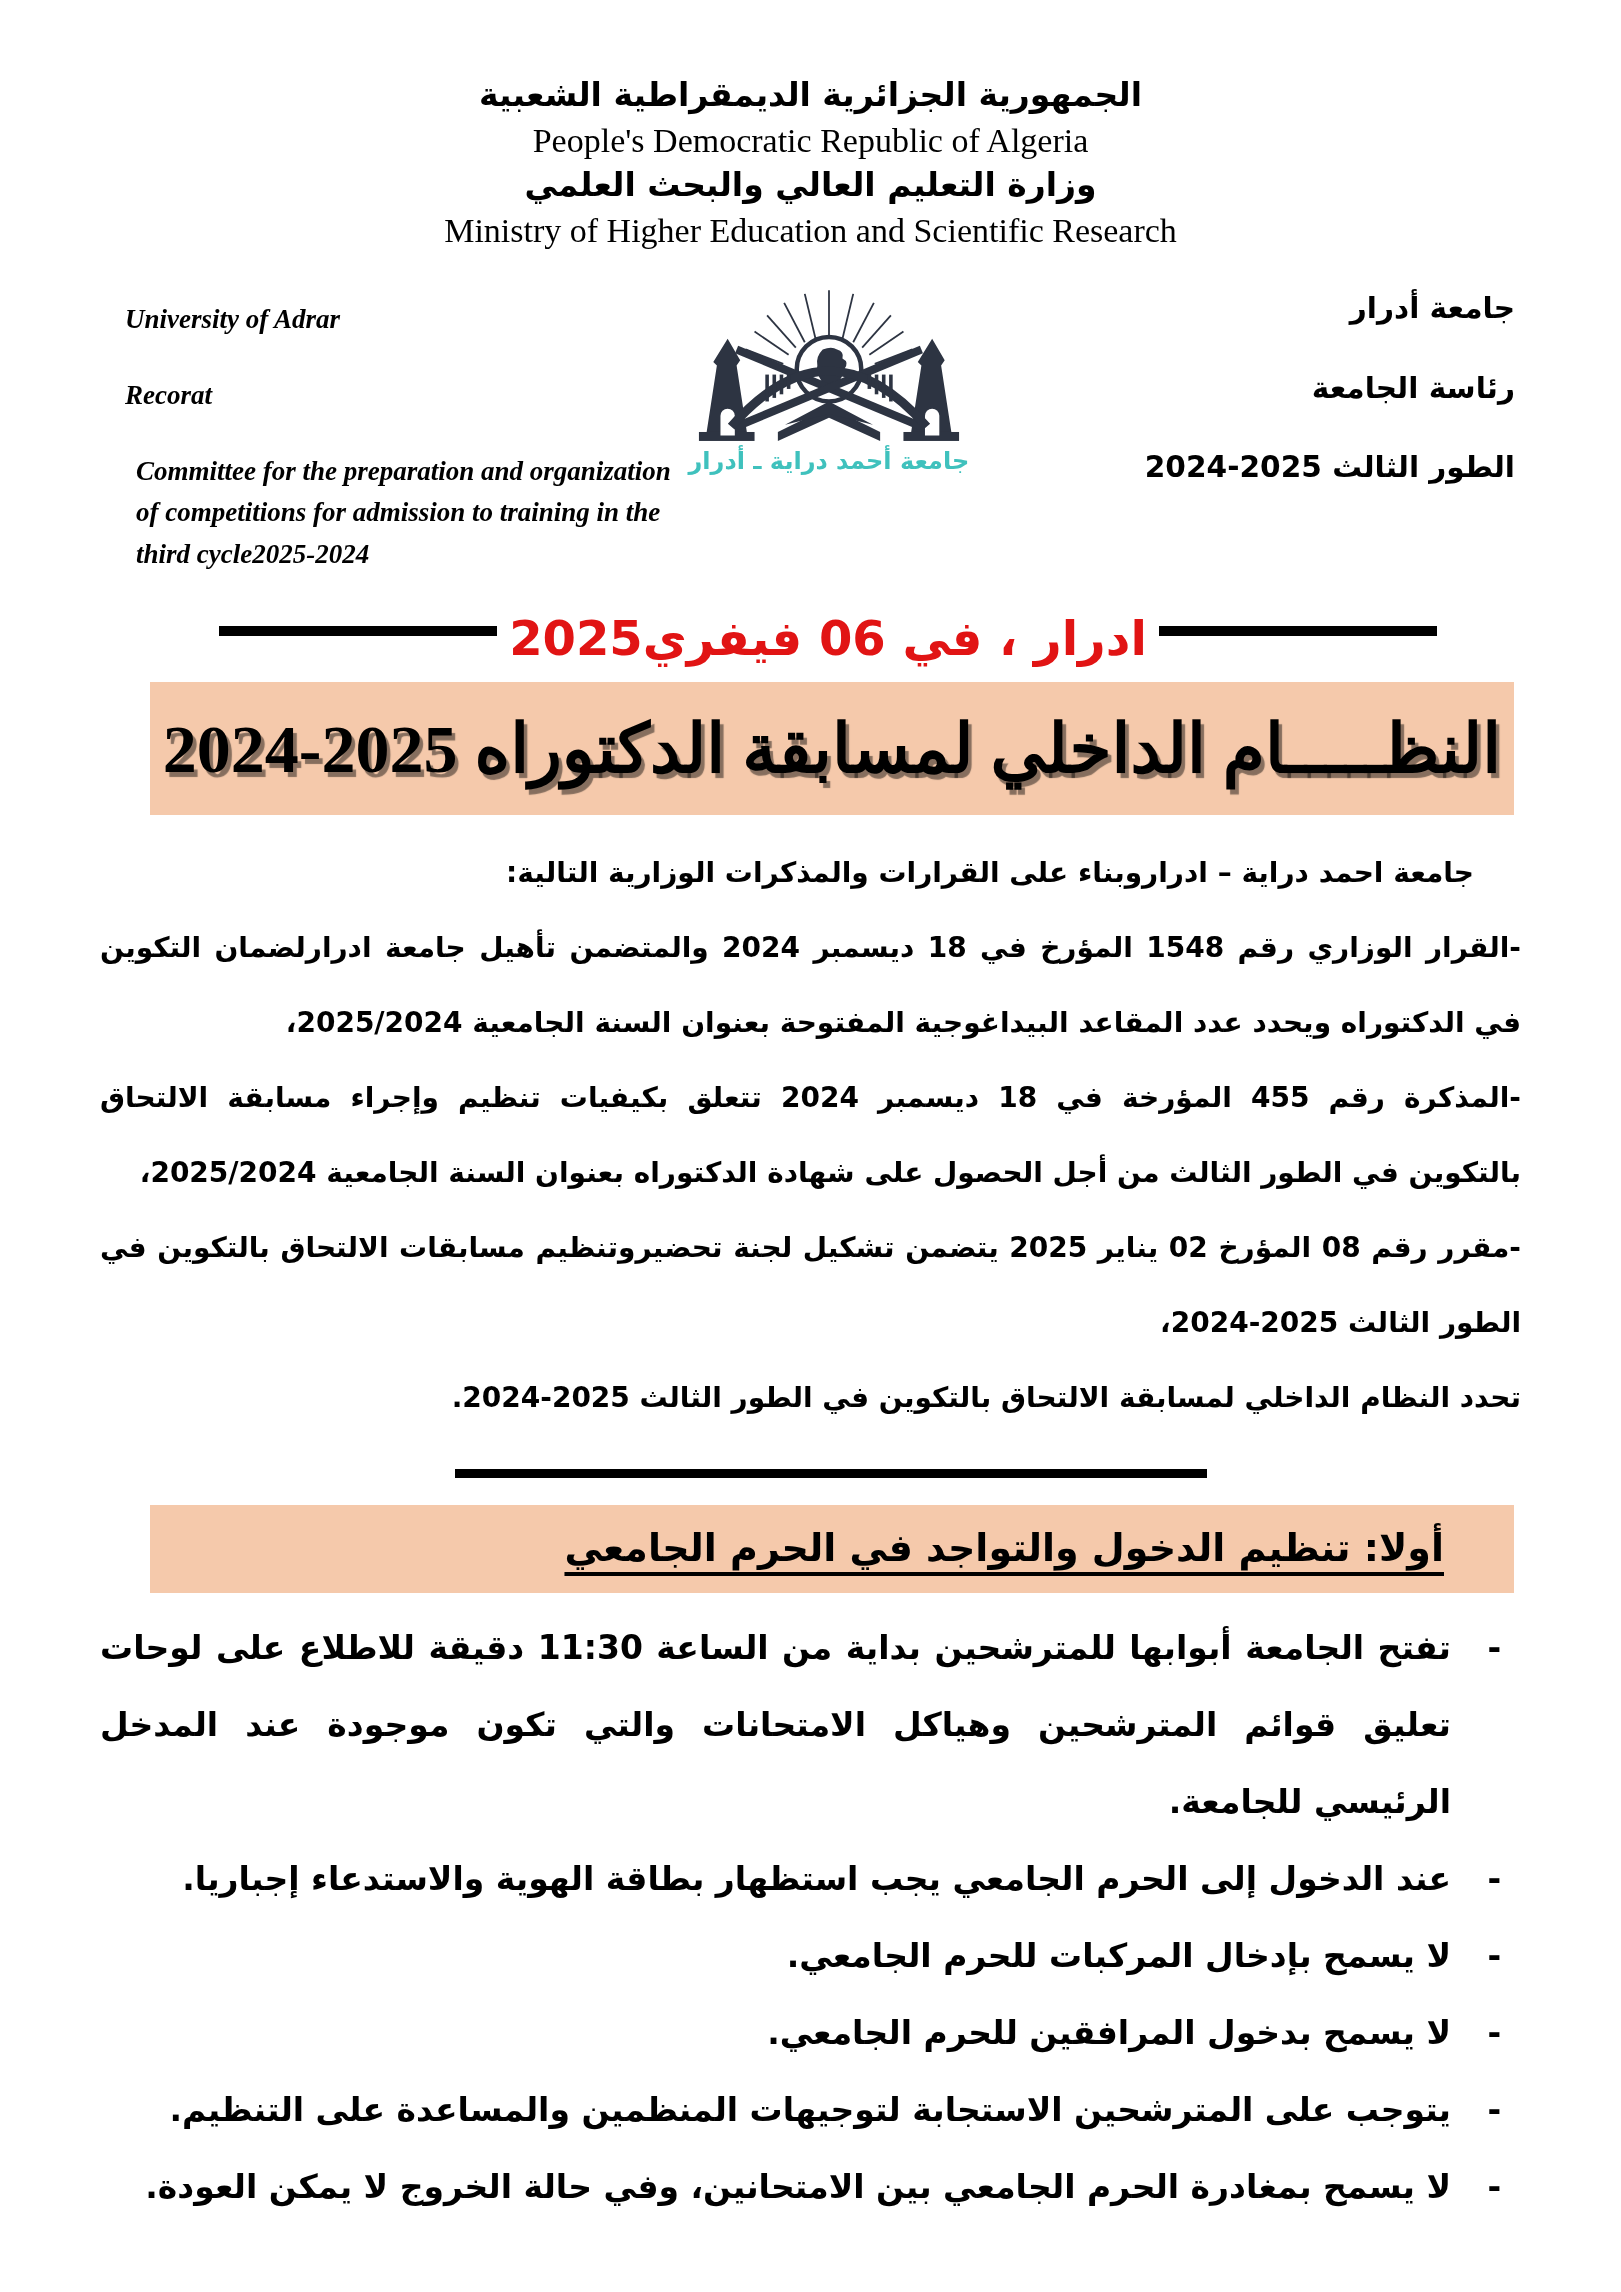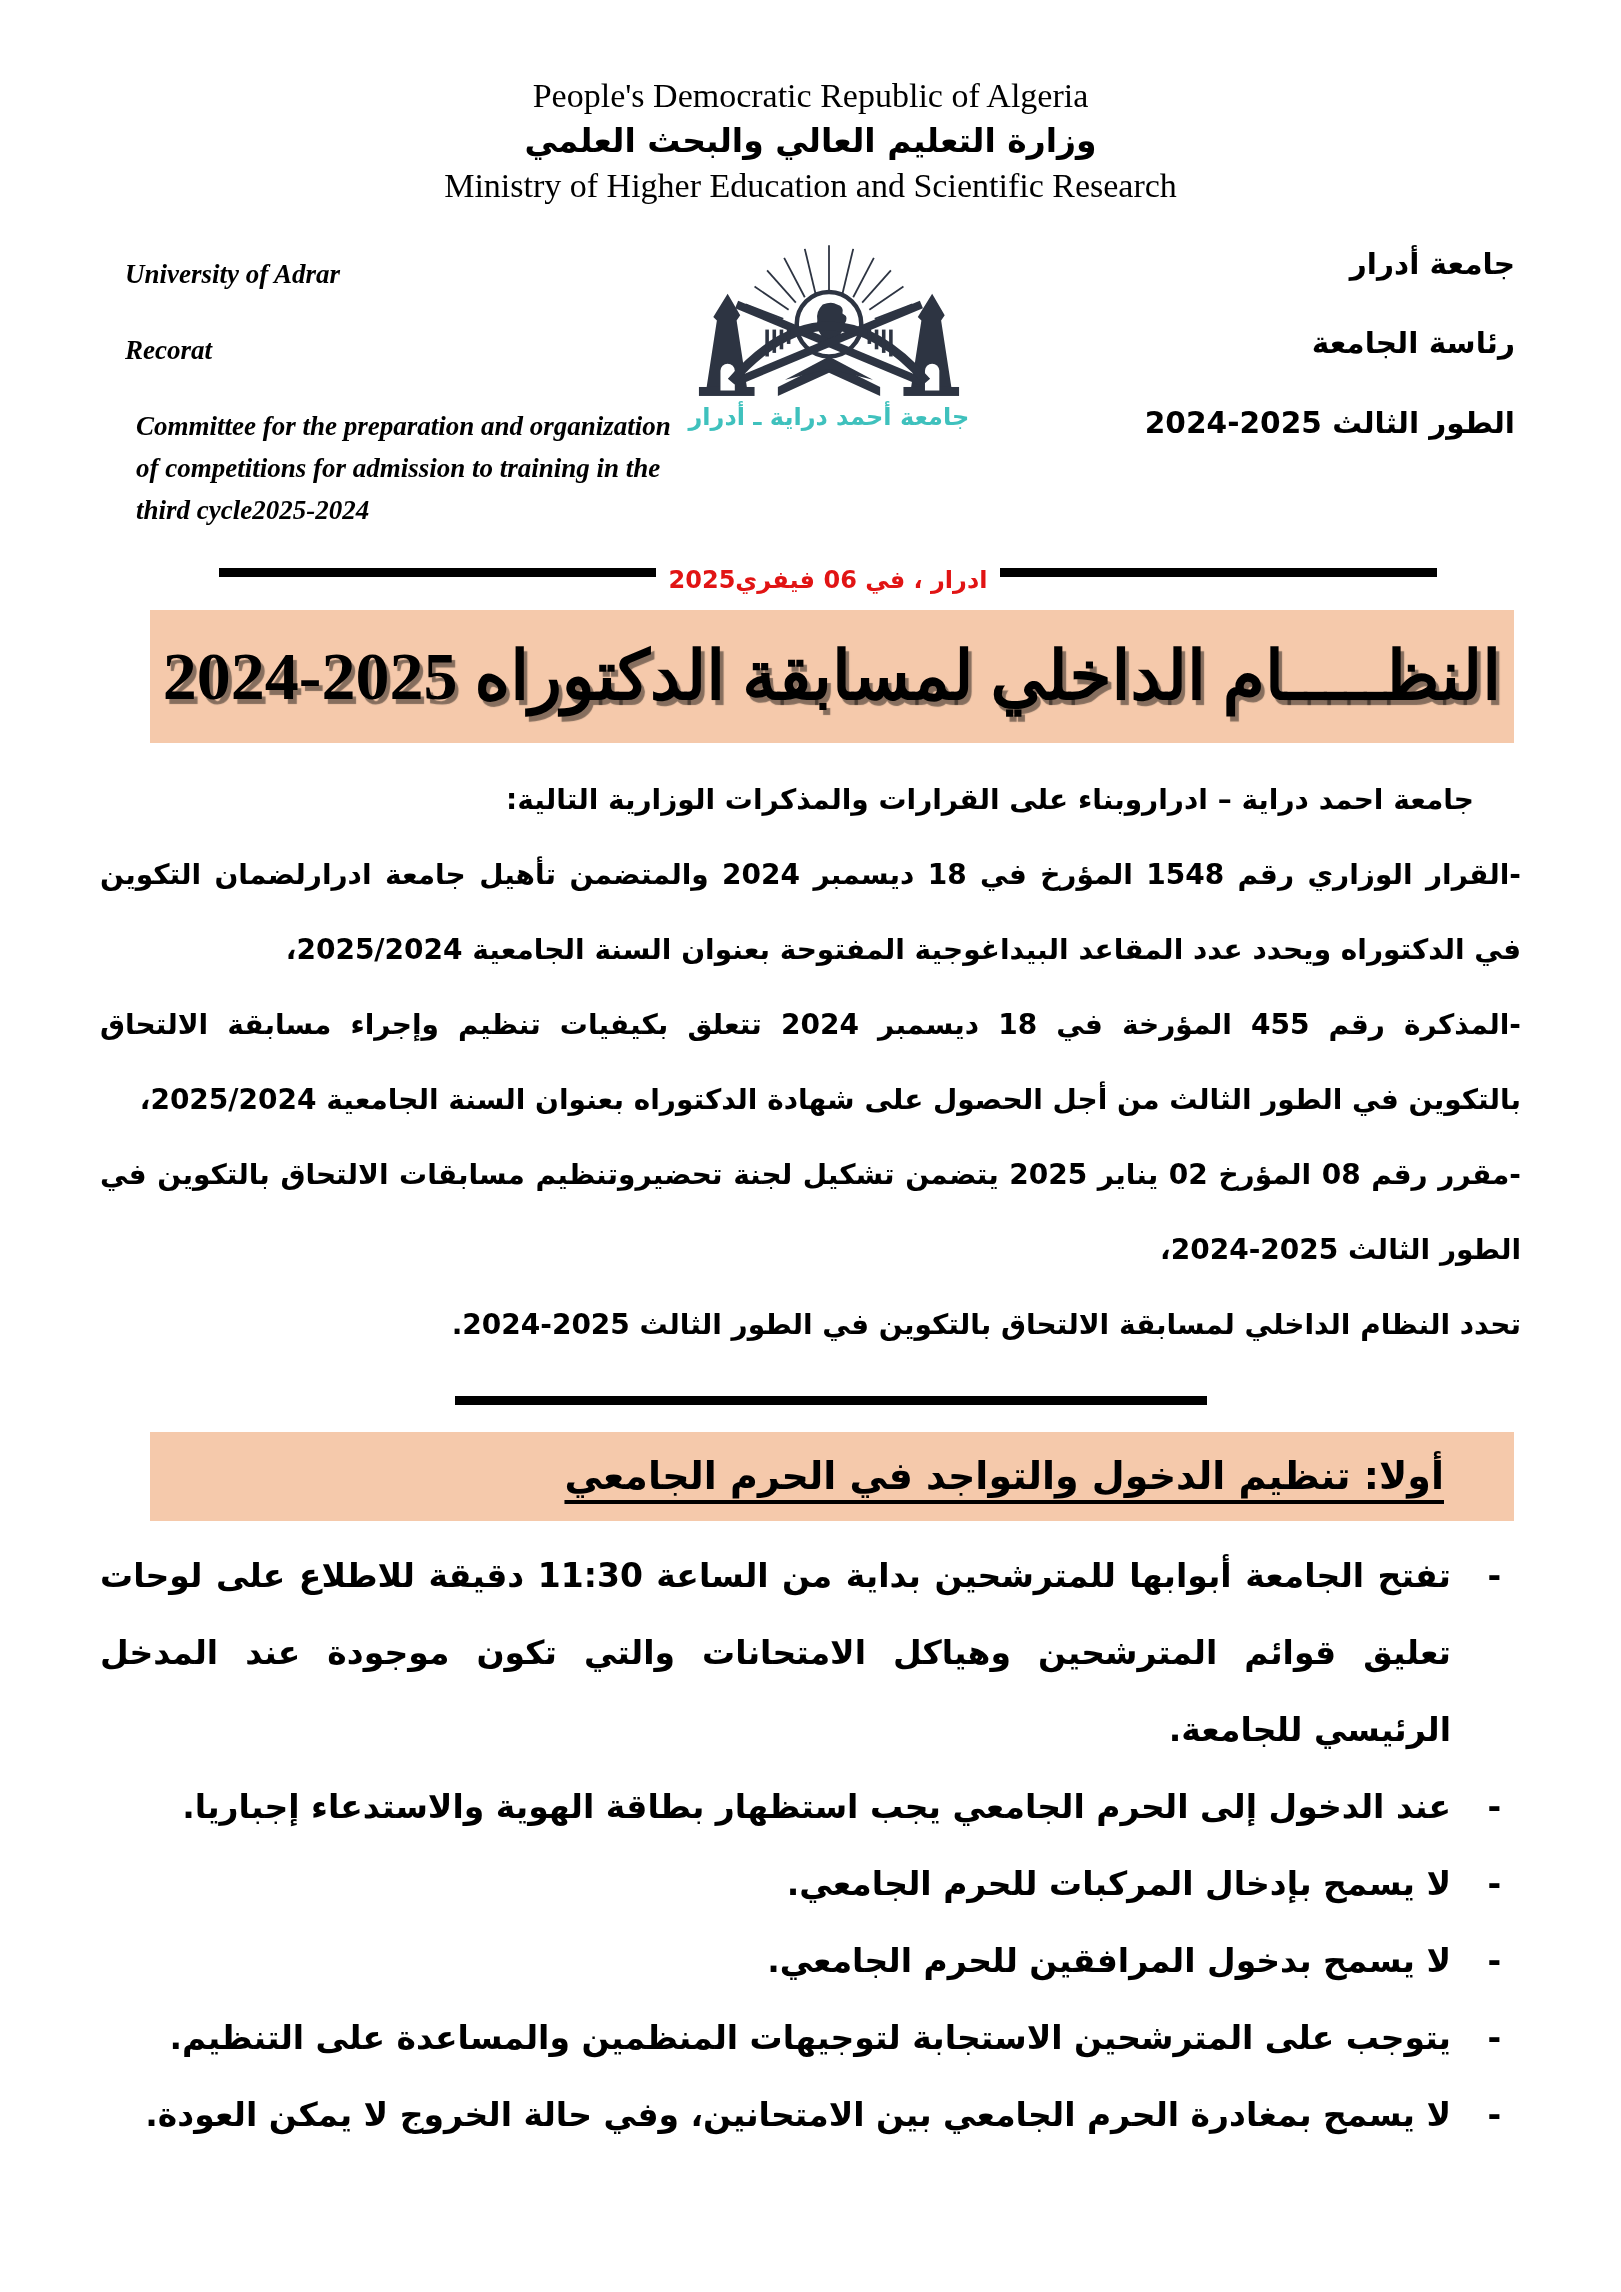--- a/index.html
+++ b/index.html
@@ -45,21 +45,21 @@
   .org-right .gap { margin-bottom:38px; }
 
   
   .date-row {
     display:flex; align-items:center;
     margin:27px 184px 0 219px;
     direction:rtl;
   }
   .date-rule { flex:1; height:9.9px; background:#000; }
   .date-text {
-    color:#e11414; font-weight:bold; font-size:24px;
+    color:#e11414; font-weight:bold; font-size:48px;
     padding:0 12.5px; white-space:nowrap; direction:rtl;
     transform:translateY(7.2px);
   }
 
   
   .title-banner {
     margin:23px 107px 0 150px;
     background:#f5c9ab;
     height:133px;
     display:flex; align-items:center; justify-content:center;
@@ -120,20 +120,21 @@
     position:absolute; right:19.7px; top:0;
     font-weight:bold;
   }
 </style>
 </head>
 <body>
 
 <div class="page">
 
   <header class="nat-header">
+    <div class="ar">الجمهورية الجزائرية الديمقراطية الشعبية</div>
     <div class="en">People's Democratic Republic of Algeria</div>
     <div class="ar">وزارة التعليم العالي والبحث العلمي</div>
     <div class="en">Ministry of Higher Education and Scientific Research</div>
   </header>
 
   <section class="org-row">
 
     <div class="org-left">
       <p>University of Adrar</p>
       <p>Recorat</p>

